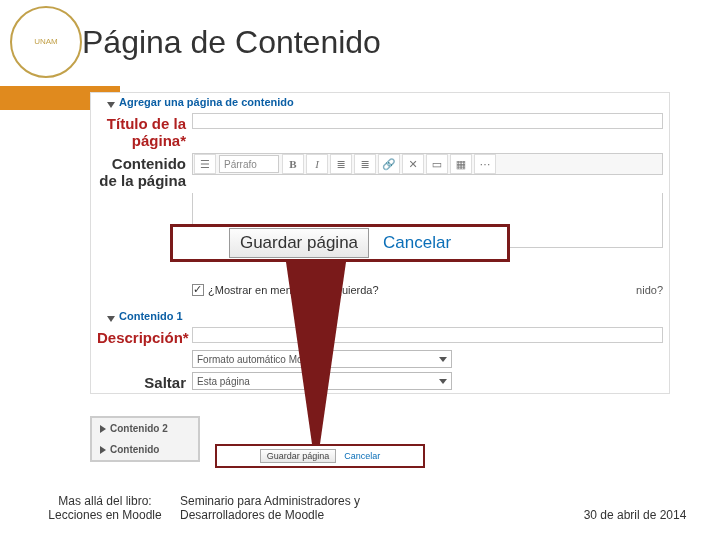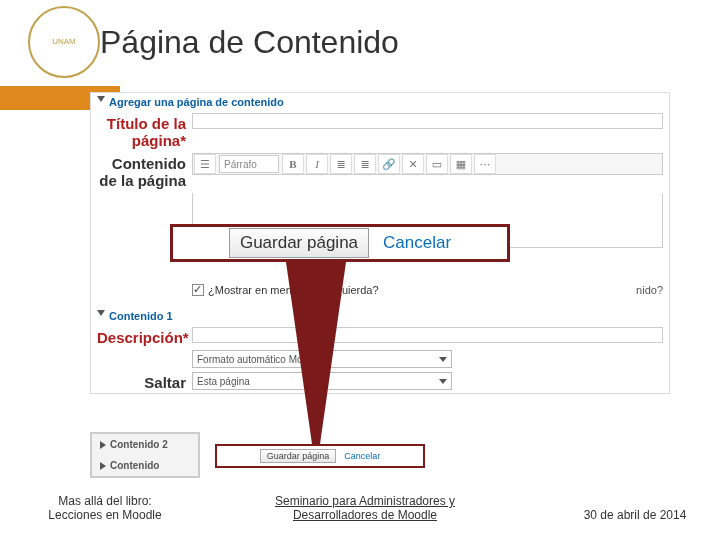--- a/index.html
+++ b/index.html
@@ -1,47 +1,47 @@
 <!DOCTYPE html>
 <html><head>
 <meta charset="utf-8">
 <style>
 *{box-sizing:border-box;margin:0;padding:0}
 body{font-family:Arial,Helvetica,sans-serif;background:#fff;width:720px;height:540px;overflow:hidden;position:relative}
-.header{display:flex;align-items:center;padding:6px 10px 0 28px}
+.header{display:flex;align-items:center;padding:6px 10px 0 10px}
 .logo{width:72px;height:72px;border:2px solid #c2a14a;border-radius:50%;display:flex;align-items:center;justify-content:center;color:#c2a14a;font-size:8px;text-align:center;line-height:1.1}
 .title{font-size:32px;color:#333;font-weight:400}
 .accent{position:absolute;left:0;top:86px;width:120px;height:24px;background:#e08a1e}
 .form-area{position:absolute;left:90px;top:92px;width:580px;border:1px solid #ddd;font-size:11px;color:#333;background:#fff}
-.section-head{display:flex;align-items:flex-start;padding:3px 6px;color:#0b5fa5;font-weight:bold}
+.section-head{display:flex;align-items:flex-end;padding:3px 16px;color:#0b5fa5;font-weight:bold}
 .section-head .tri{display:inline-block;width:0;height:0;border-left:4px solid transparent;border-right:4px solid transparent;border-top:6px solid #555;margin-right:4px}
 .row{display:flex;align-items:flex-start;padding:2px 6px}
 .lbl{width:95px;text-align:right;padding-right:6px;padding-top:2px;font-weight:bold;color:#333;font-size:15px}
 .lbl.req{color:#b02020}
 .input-line{flex:1;height:16px;border:1px solid #ccc;background:#fff}
 .toolbar{flex:1;display:flex;align-items:center;height:22px;border:1px solid #ccc;background:#f7f7f7}
 .tb-btn{width:22px;height:20px;border:1px solid #ddd;background:#fff;margin:0 1px;display:flex;align-items:center;justify-content:center;font-size:11px;color:#777;font-family:Georgia,serif}
 .tb-sel{height:18px;border:1px solid #ccc;background:#fff;font-size:10px;padding:0 4px;margin:0 2px;display:flex;align-items:center;min-width:60px;color:#888}
 .editor-body{flex:1;height:55px;border:1px solid #ccc;border-top:none;background:#fff}
 .big-box{position:absolute;border:3px solid #7a1a1a;background:#fff;display:flex;align-items:center;justify-content:center;gap:14px}
 .big-btn{padding:4px 10px;border:1px solid #999;background:linear-gradient(#fdfdfd,#e8e8e8);font-size:17px;color:#333}
 .big-cancel{font-size:17px;color:#0b6fb8}
 .ck{width:12px;height:12px;border:1px solid #888;background:#fff;display:inline-block;margin-right:4px;position:relative}
 .ck.checked::after{content:"✓";position:absolute;top:-2px;left:0;font-size:11px;color:#333}
 .sel{display:flex;align-items:center;height:18px;border:1px solid #bbb;background:#fff;font-size:10px;padding:0 4px;color:#555;min-width:260px;justify-content:space-between}
 .sel .car{width:0;height:0;border-left:4px solid transparent;border-right:4px solid transparent;border-top:5px solid #555}
 .sub-section{padding:3px 6px;color:#555;font-weight:bold;display:flex;align-items:center;font-size:10px}
 .sub-section .tri-r{display:inline-block;width:0;height:0;border-top:4px solid transparent;border-bottom:4px solid transparent;border-left:6px solid #555;margin-right:4px}
-.lower-left{position:absolute;left:90px;top:432px;width:110px;border:2px solid #ccc;background:#f3f3f3;padding:2px}
+.lower-left{position:absolute;left:90px;top:416px;width:110px;border:2px solid #ccc;background:#f3f3f3;padding:2px}
 .btn-row{position:absolute;border:2px solid #7a1a1a;background:#fff;display:flex;align-items:center;justify-content:center;gap:8px}
 .sm-btn{padding:1px 6px;border:1px solid #aaa;background:linear-gradient(#fdfdfd,#e8e8e8);font-size:9px;color:#444}
 .sm-cancel{font-size:9px;color:#0b6fb8}
 .footer{position:absolute;left:0;bottom:18px;width:720px;display:flex;align-items:flex-end;font-size:12px;color:#333}
 .footer .c1{width:180px;text-align:center;padding-left:30px}
-.footer .c2{flex:1;text-align:center;text-decoration:underline}
+.footer .c2{flex:1;text-align:left;}
 .footer .c3{width:170px;text-align:center}
 </style>
 </head>
 <body>
 
 <div class="header">
   <div class="logo">
       <span>UNAM</span>
     </div>
   <div class="title">Página de Contenido</div>

